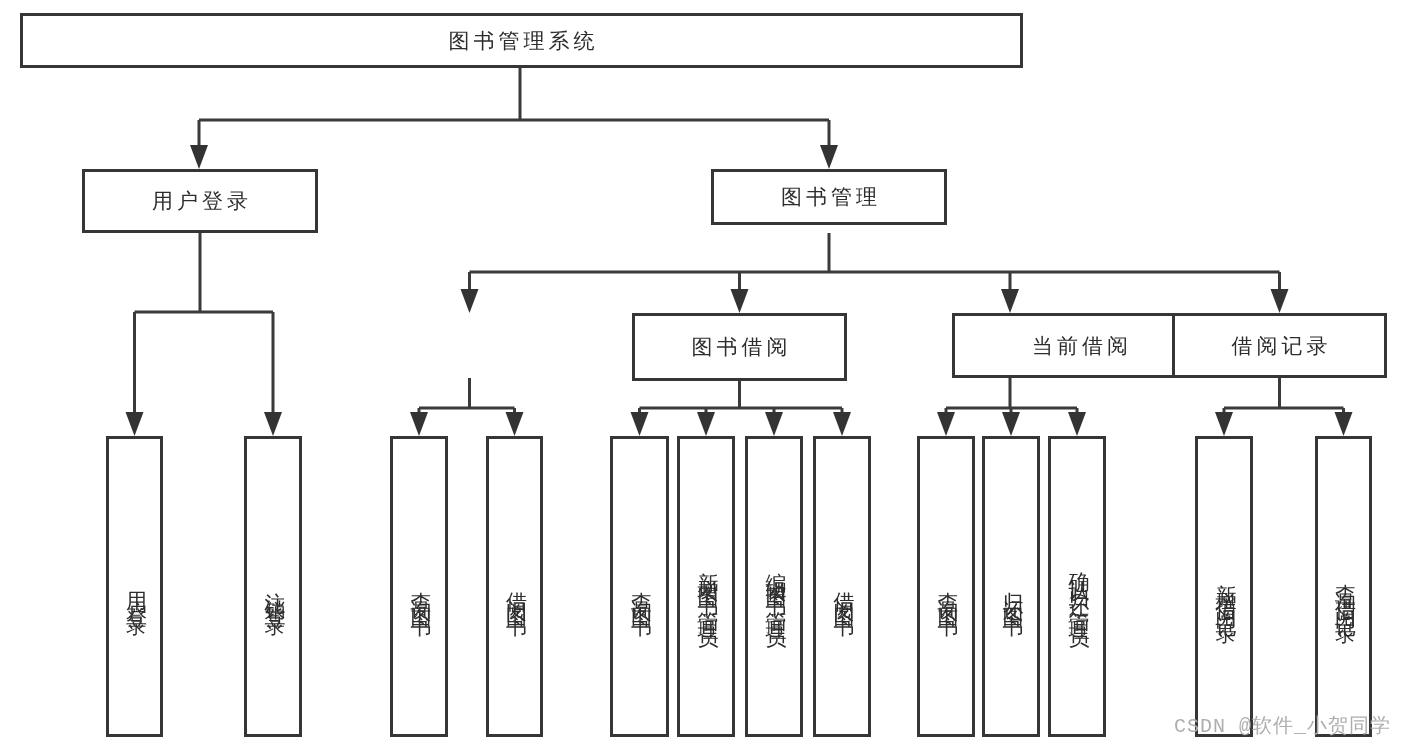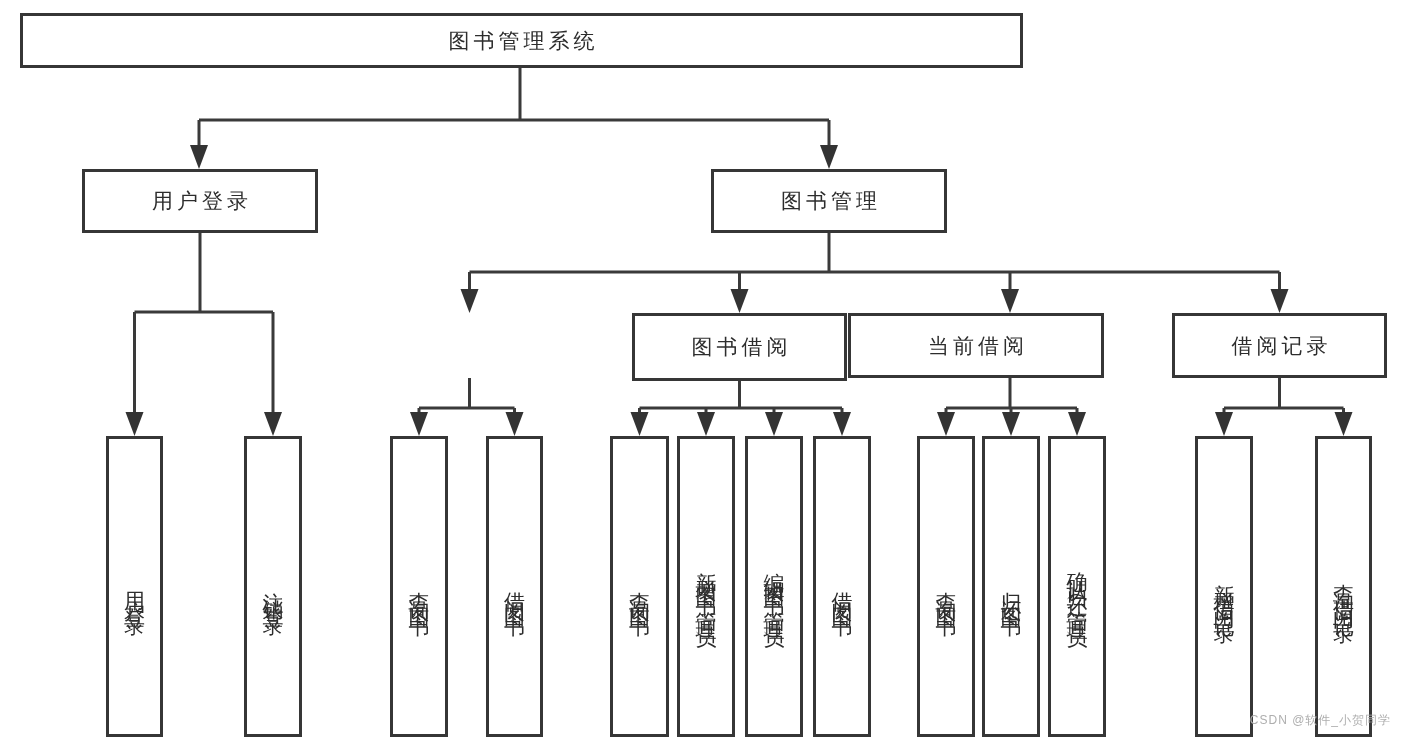--- a/index.html
+++ b/index.html
@@ -1,36 +1,36 @@
 <!DOCTYPE html>
 <html><head>
 <meta charset="utf-8">
 <style>
   html,body { margin:0; padding:0; background:#ffffff; }
   #canvas {
     position:relative; width:1405px; height:747px; overflow:hidden;
     background:#ffffff;
-    font-family:Liberation Sans, sans-serif;
+    font-family:Liberation Mono, monospace;
   }
   #wires { position:absolute; left:0; top:0; }
   .box {
     position:absolute; box-sizing:border-box;
     background:#ffffff; border:3px solid #363636;
     display:flex; align-items:center; justify-content:center;
     color:#2d2d2d; z-index:2;
   }
   .h-label { font-size:21px; letter-spacing:4px; padding-left:4px; white-space:nowrap; }
   .v-label {
     writing-mode:vertical-rl; text-orientation:mixed;
     font-size:21px; letter-spacing:8px; padding-top:8px;
     white-space:nowrap;
   }
   .watermark {
     position:absolute; right:14px; top:712px; z-index:5;
-    font-size:12px; letter-spacing:1px; color:#aeaeae; white-space:nowrap;
+    font-size:20px; letter-spacing:1px; color:#aeaeae; white-space:nowrap;
   }
 </style>
 </head>
 <body>
 
 <div id="canvas">
 
   <svg id="wires" width="1405" height="747" viewBox="0 0 1405 747" aria-hidden="true">
     <g stroke="#3a3a3a" stroke-width="3" fill="none">
 
@@ -67,24 +67,24 @@
       <polygon points="1002,412 1020,412 1011,436"></polygon>
       <polygon points="1068,412 1086,412 1077,436"></polygon>
       <polygon points="1215,412 1233,412 1224,436"></polygon>
       <polygon points="1334.5,412 1352.5,412 1343.5,436"></polygon>
     </g>
   </svg>
 
   <div class="box h-label" style="left:20px;top:13px;width:1003px;height:55px">图书管理系统</div>
 
   <div class="box h-label" style="left:82px;top:169px;width:236px;height:64px">用户登录</div>
-  <div class="box h-label" style="left:711px;top:169px;width:236px;height:64px">图书管理</div>
+  <div class="box h-label" style="left:711px;top:169px;width:236px;height:56px">图书管理</div>
 
   <div class="box h-label" style="left:632px;top:313px;width:215px;height:68px">图书借阅</div>
-  <div class="box h-label" style="left:848px;top:313px;width:256px;height:65px">当前借阅</div>
+  <div class="box h-label" style="left:952px;top:313px;width:256px;height:65px">当前借阅</div>
   <div class="box h-label" style="left:1172px;top:313px;width:215px;height:65px">借阅记录</div>
 
   <div class="box v-label" style="left:106px;top:436px;width:57px;height:301px">用户登录</div>
   <div class="box v-label" style="left:244px;top:436px;width:58px;height:301px">注销登录</div>
 
   <div class="box v-label" style="left:390px;top:436px;width:58px;height:301px">查询图书</div>
   <div class="box v-label" style="left:486px;top:436px;width:57px;height:301px">借阅图书</div>
 
   <div class="box v-label" style="left:610px;top:436px;width:59px;height:301px">查询图书</div>
   <div class="box v-label" style="left:677px;top:436px;width:58px;height:301px">新增图书（管理员）</div>

